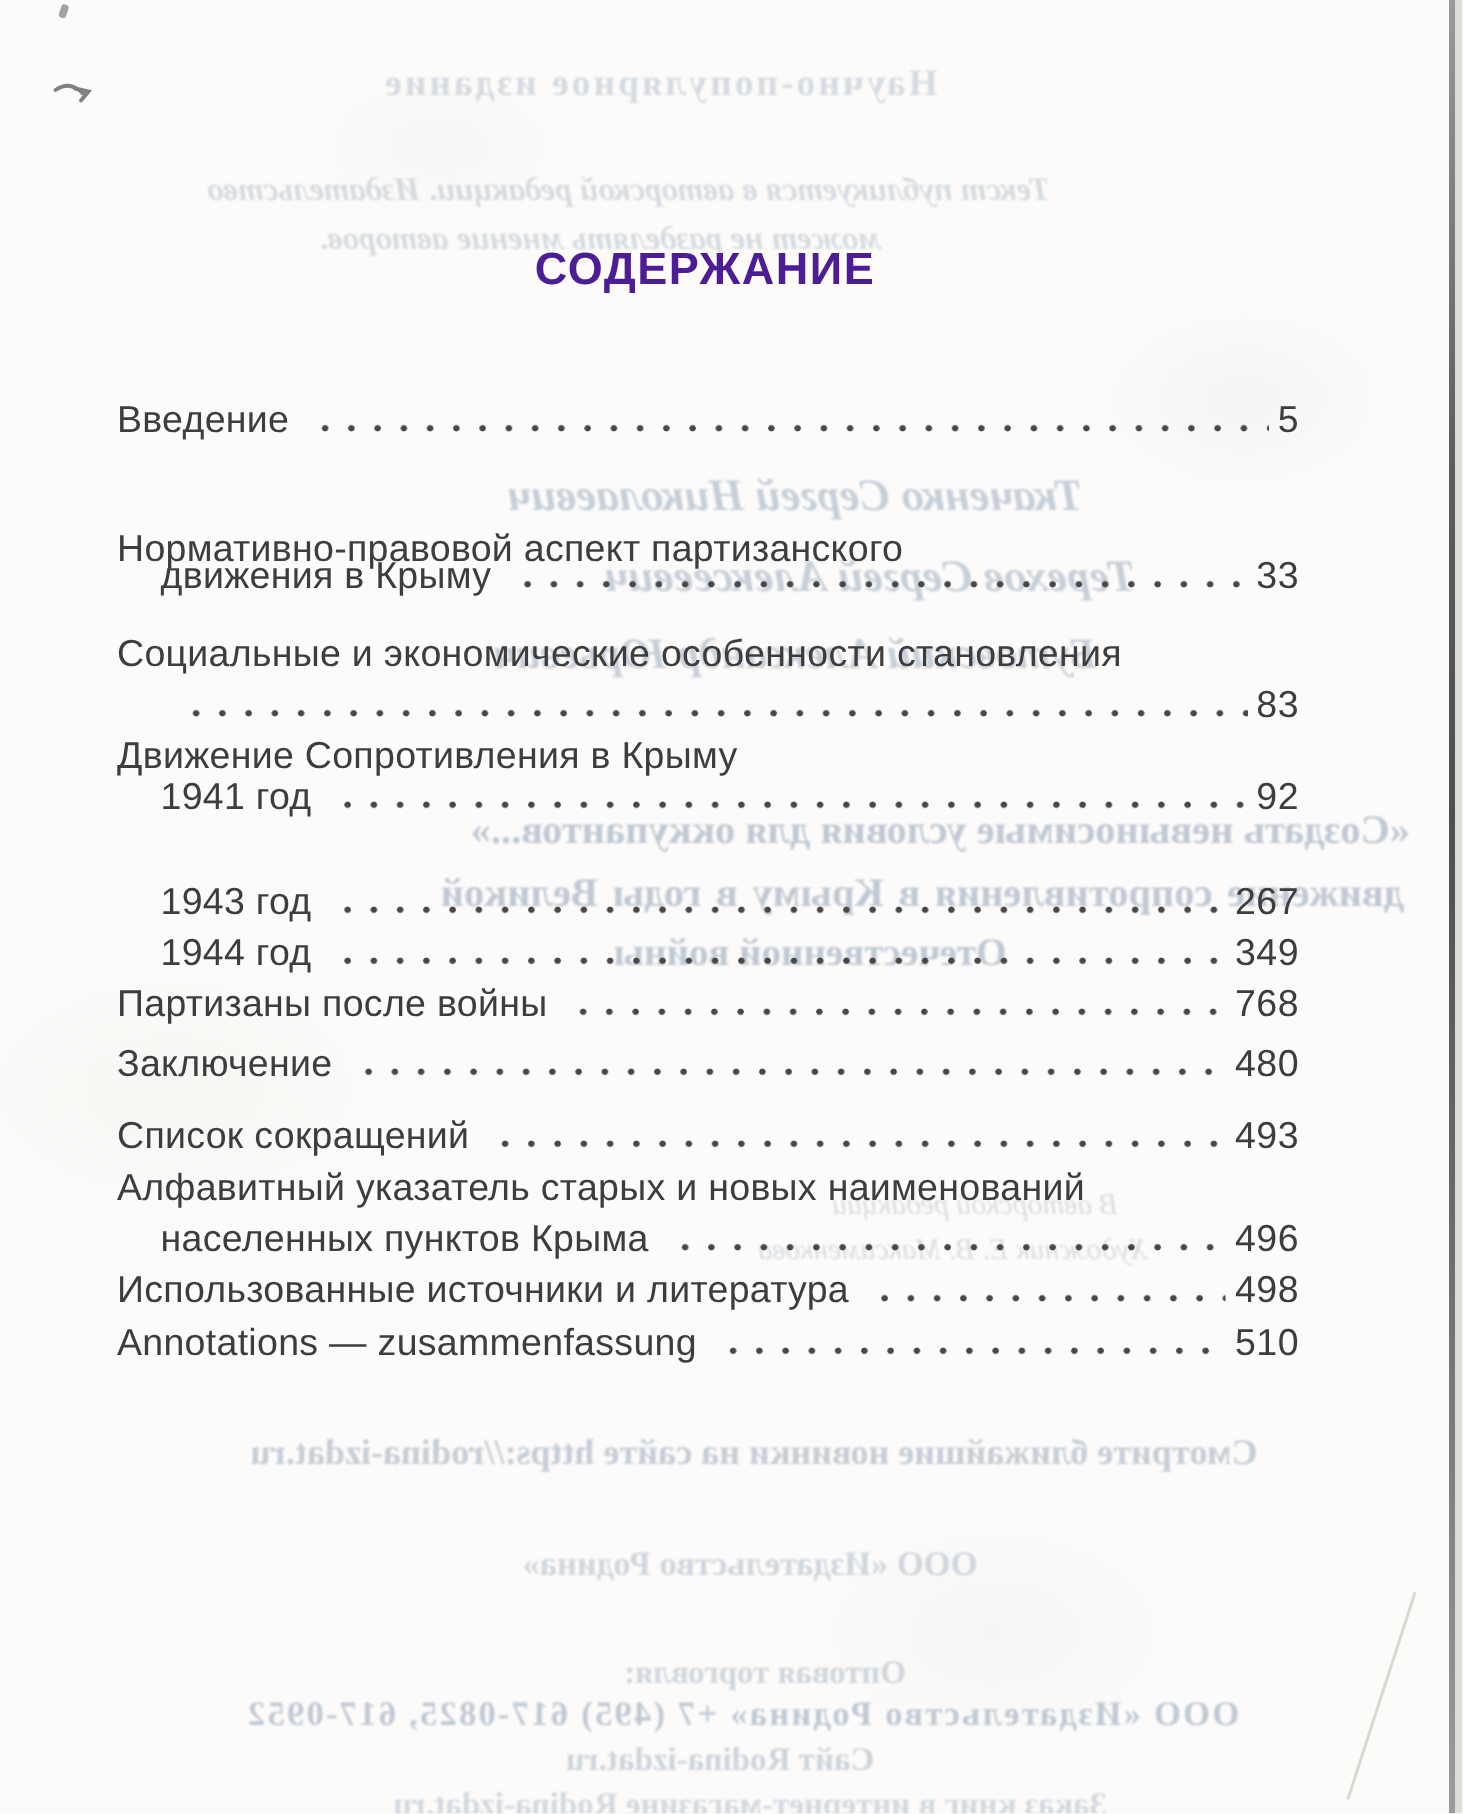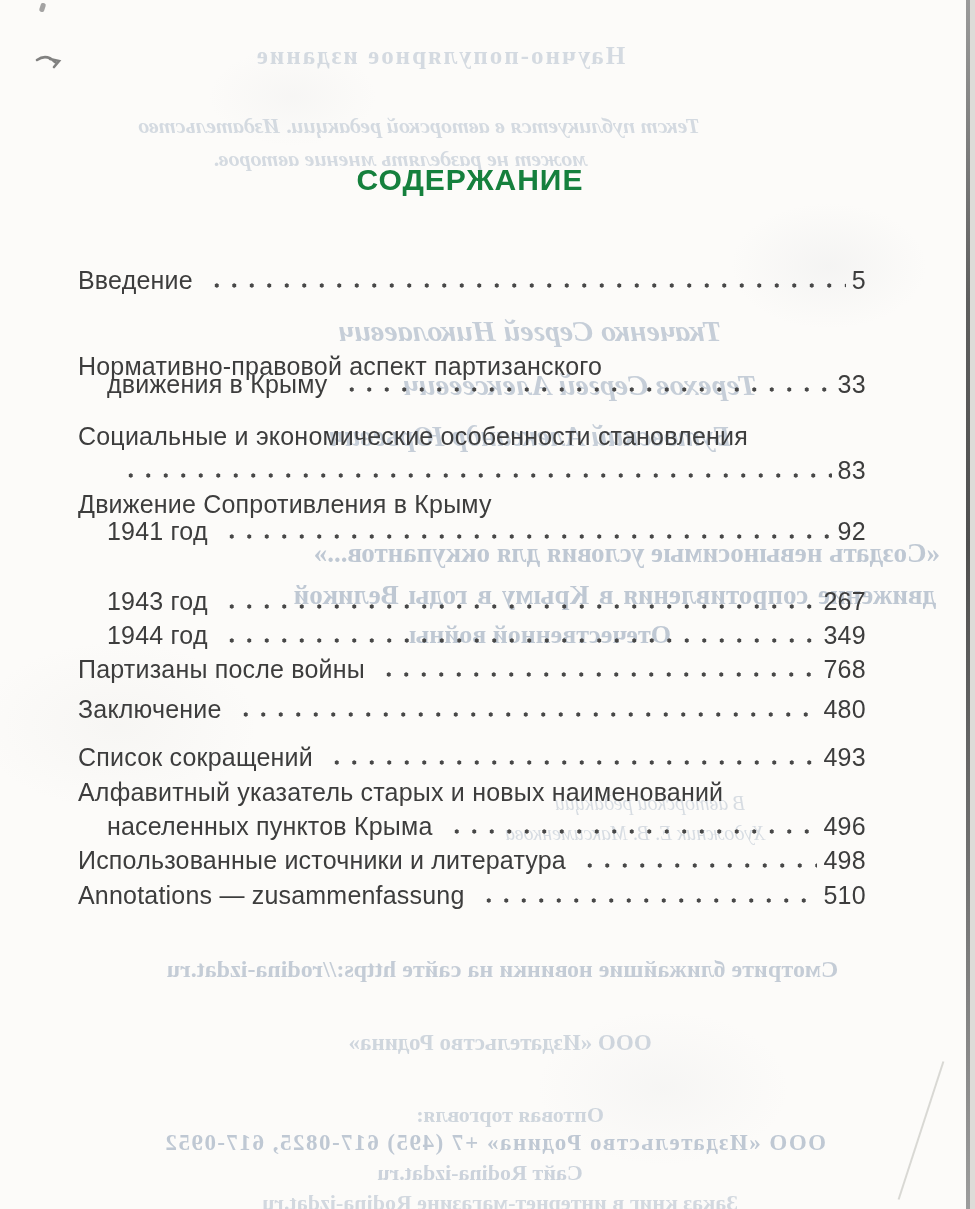--- a/index.html
+++ b/index.html
@@ -18,21 +18,21 @@
       radial-gradient(200px 120px at 12% 60%, rgba(200,200,195,.10), transparent 70%),
       radial-gradient(180px 110px at 68% 90%, rgba(195,198,203,.10), transparent 70%),
       radial-gradient(120px 70px at 30% 8%,  rgba(200,203,207,.10), transparent 70%);
   }
 
   
   .title{
     position:absolute;top:163px;left:0;width:940px;
     text-align:center;
     font-weight:bold;font-size:30px;letter-spacing:1px;
-    color:#15803d;
+    color:#4c1d95;
   }
   .toc{
     position:absolute;top:263px;left:78px;width:788px;height:680px;
     color:#3d3d3d;font-size:25px;
   }
   .row{
     position:absolute;left:0;right:0;height:32px;
     display:flex;align-items:flex-end;white-space:nowrap;text-align:center;
   }
   .row .lbl{letter-spacing:.2px;}

